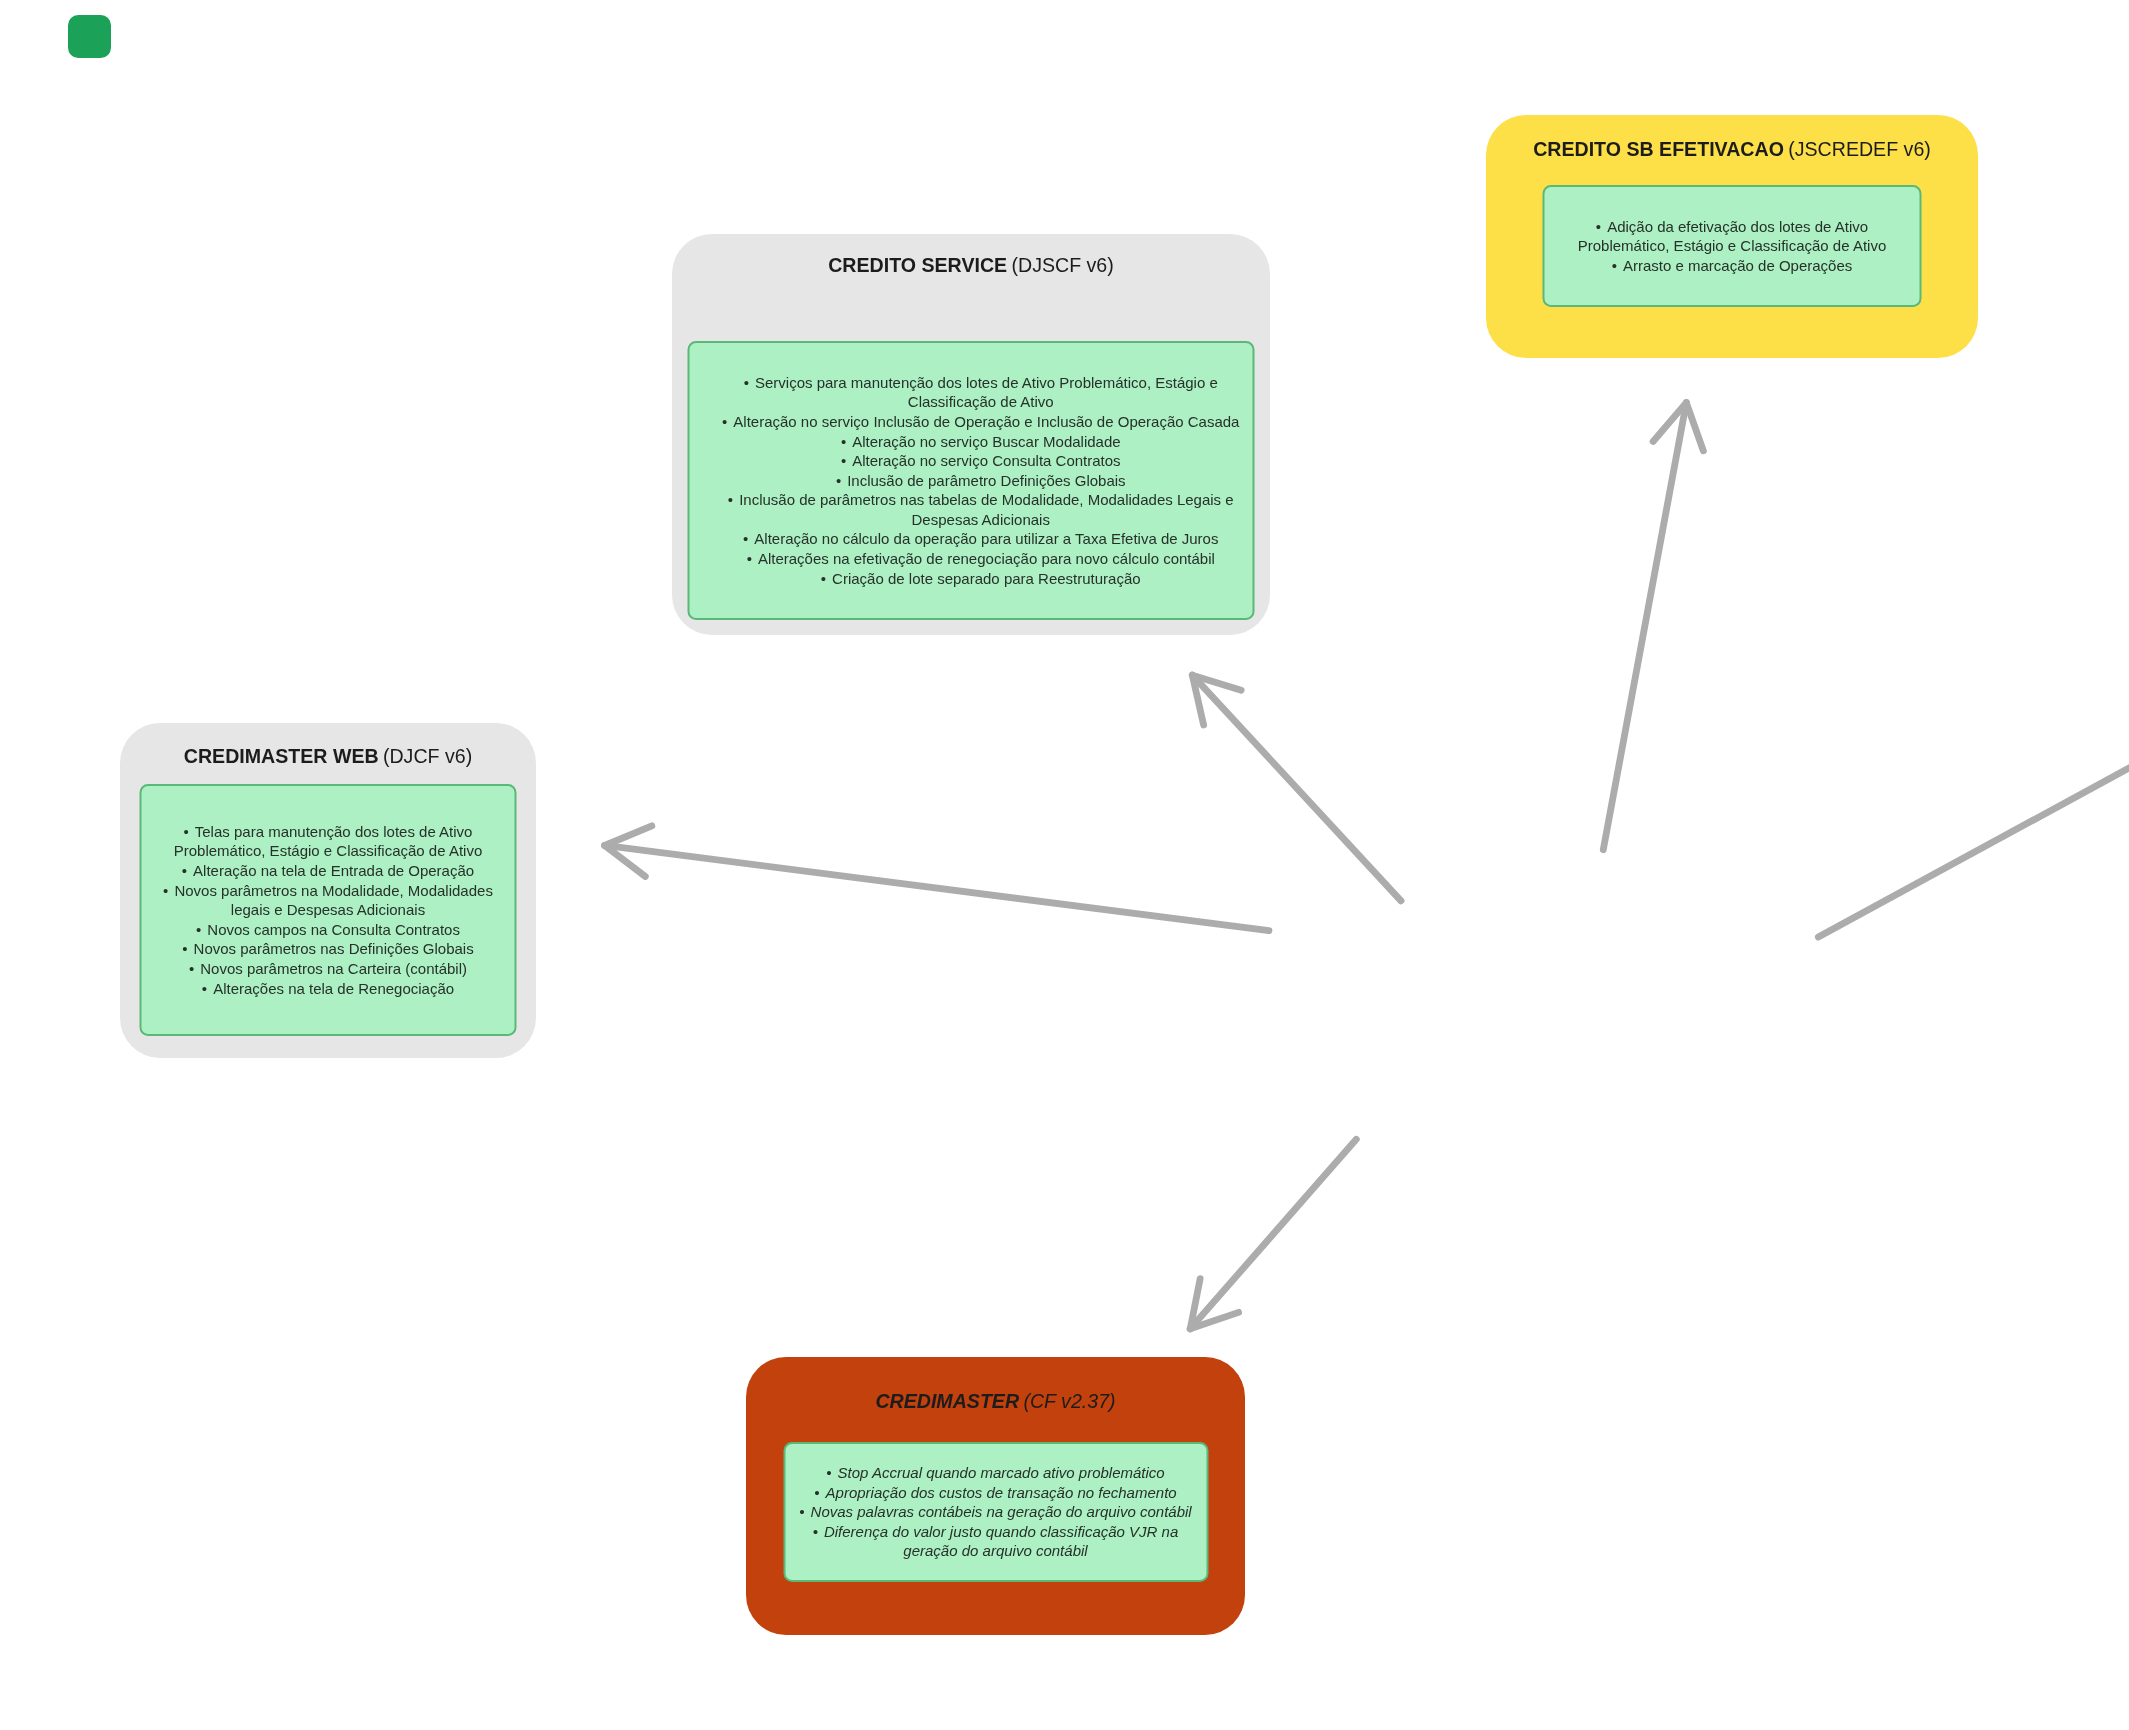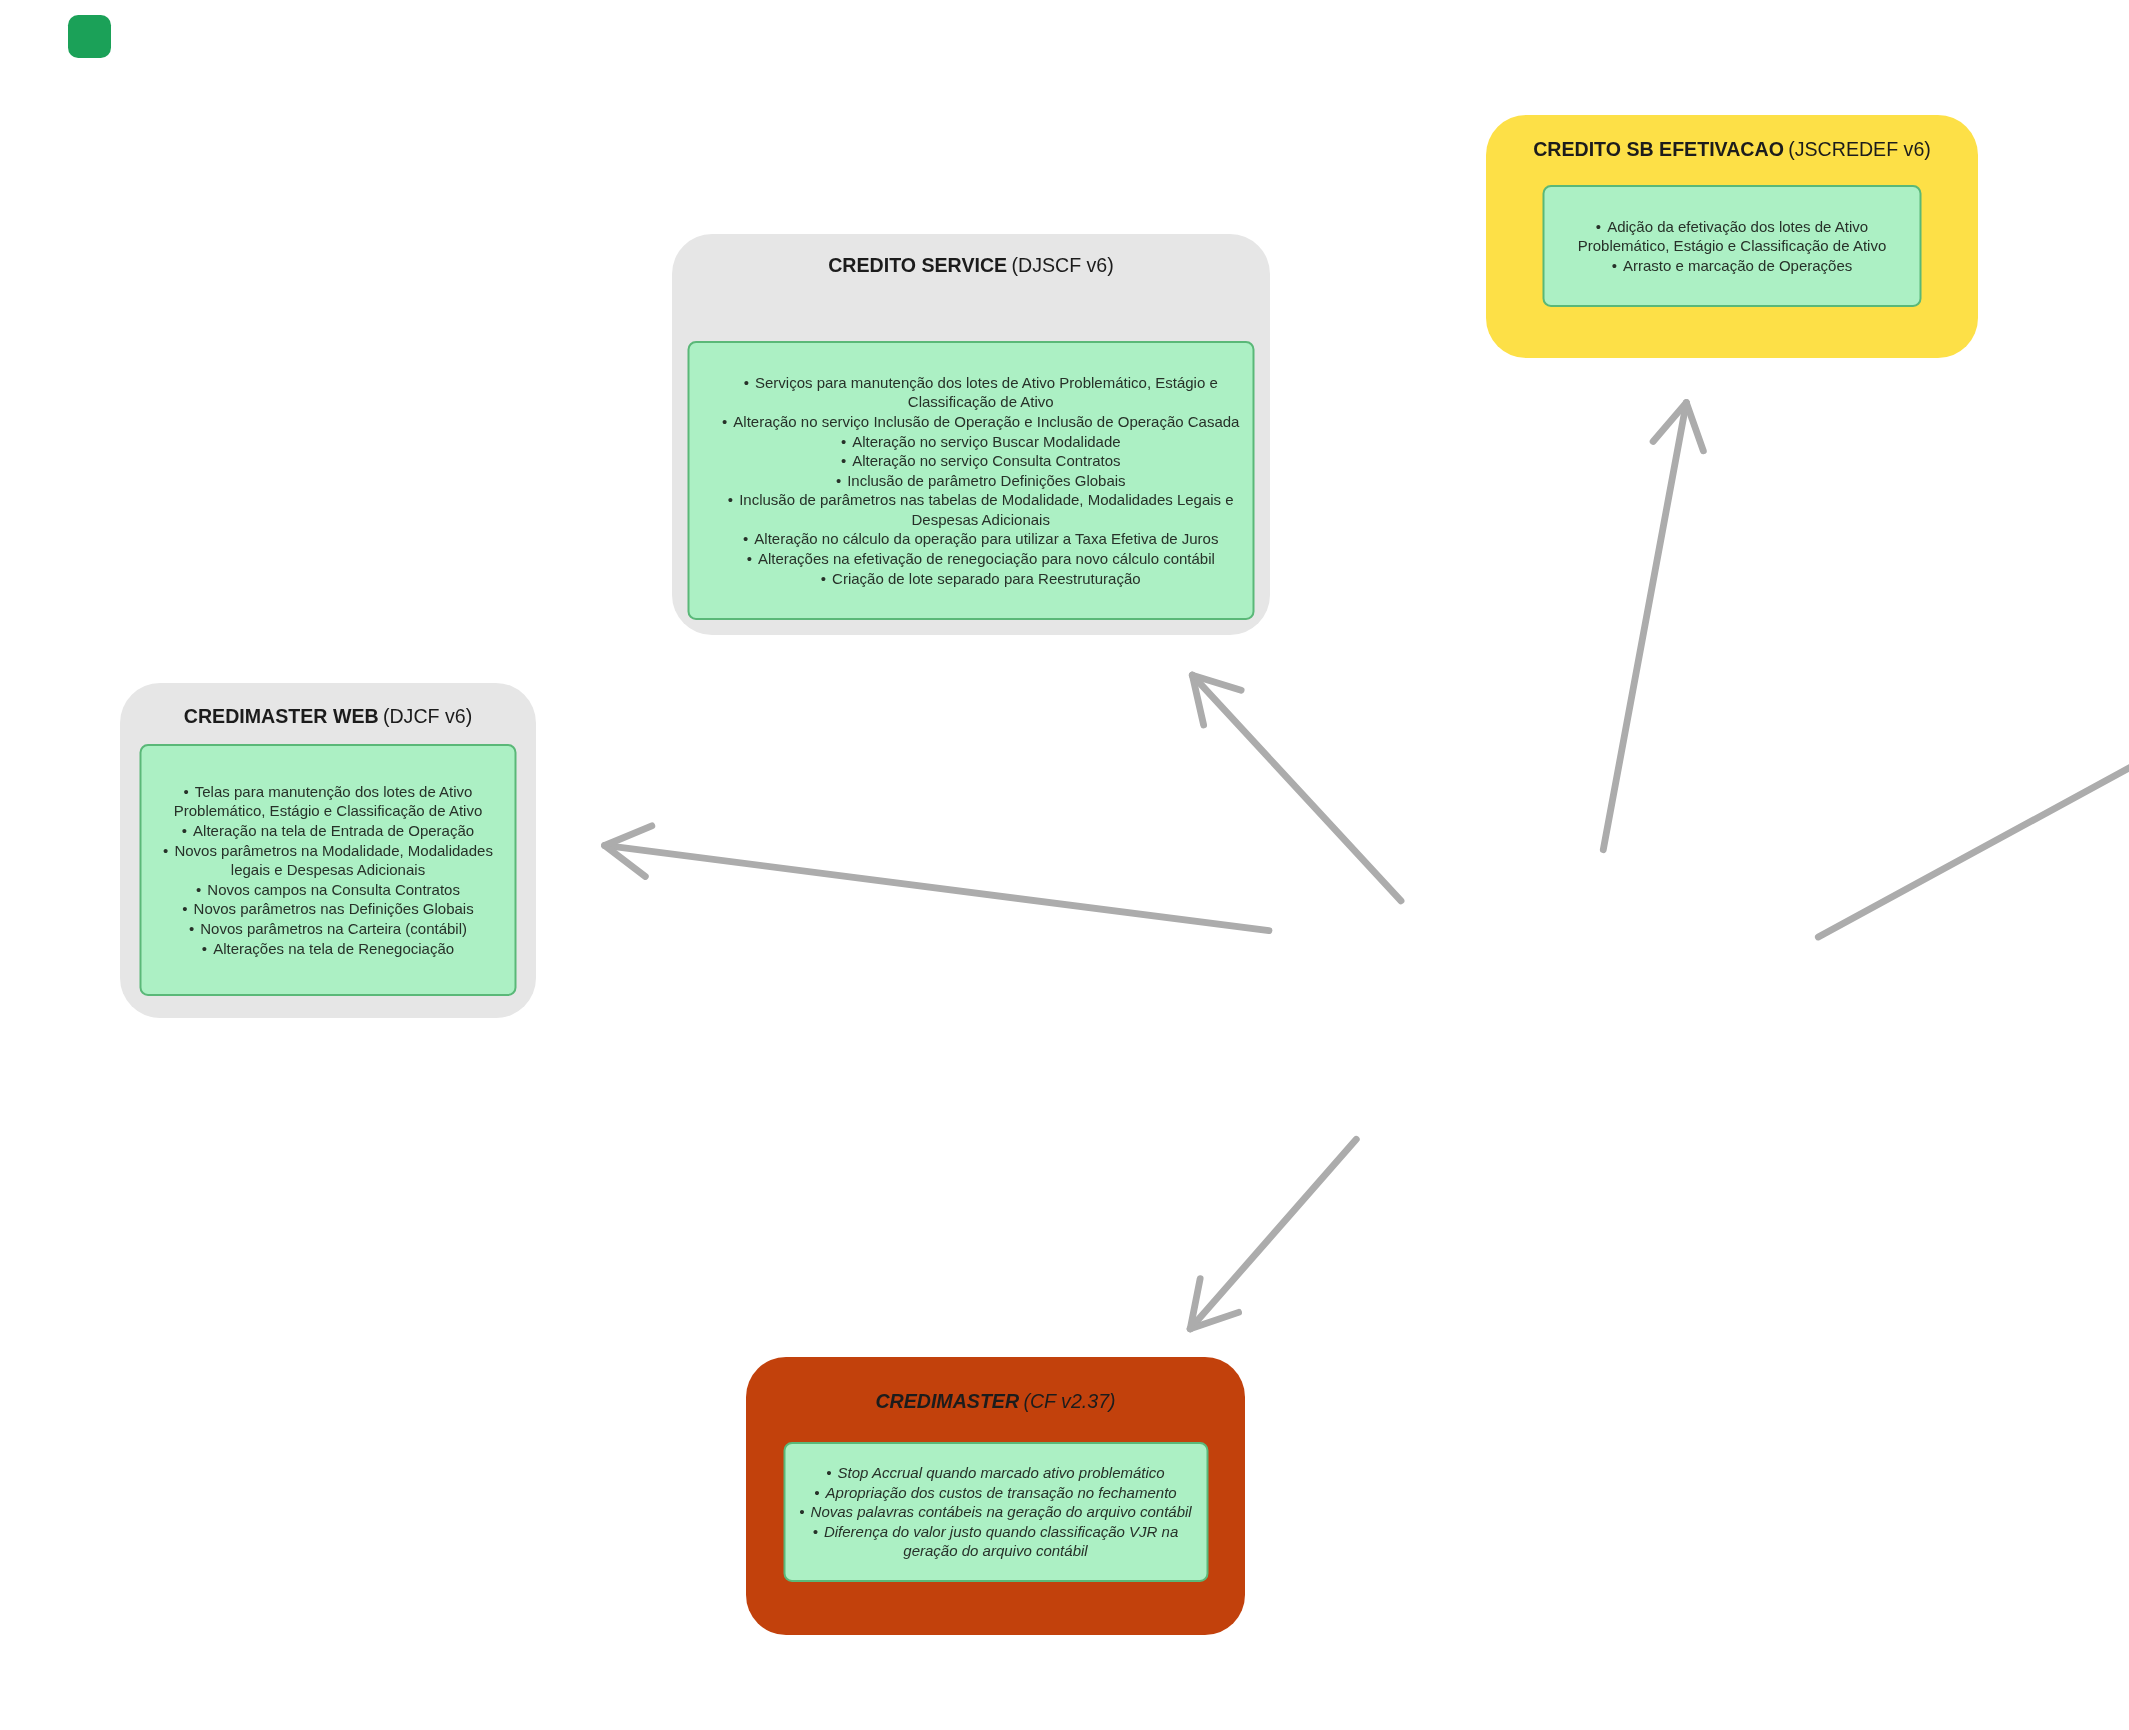--- a/index.html
+++ b/index.html
@@ -139,21 +139,21 @@
   <div class="node n-sb" style="background: #fde047;">
     <div class="node-title">
       <span class="tb">CREDITO SB EFETIVACAO</span><span class="tr">(JSCREDEF v6)</span>
     </div>
     <div class="panel" style="background: rgb(172, 240, 196); border-color: rgb(90, 184, 120);">
         <div class="item"><span class="b">•</span>Adição da efetivação dos lotes de Ativo Problemático, Estágio e Classificação de Ativo</div>
         <div class="item"><span class="b">•</span>Arrasto e marcação de Operações</div>
       </div>
   </div>
 
-  <div class="node n-web" style="background: rgb(230, 230, 230);">
+  <div class="node n-web" style="background: rgb(230, 230, 230); margin-top: 40px;">
     <div class="node-title">
       <span class="tb">CREDIMASTER WEB</span><span class="tr">(DJCF v6)</span>
     </div>
     <div class="panel" style="background: rgb(172, 240, 196); border-color: rgb(90, 184, 120);">
         <div class="item"><span class="b">•</span>Telas para manutenção dos lotes de Ativo Problemático, Estágio e Classificação de Ativo</div>
         <div class="item"><span class="b">•</span>Alteração na tela de Entrada de Operação</div>
         <div class="item"><span class="b">•</span>Novos parâmetros na Modalidade, Modalidades legais e Despesas Adicionais</div>
         <div class="item"><span class="b">•</span>Novos campos na Consulta Contratos</div>
         <div class="item"><span class="b">•</span>Novos parâmetros nas Definições Globais</div>
         <div class="item"><span class="b">•</span>Novos parâmetros na Carteira (contábil)</div>

